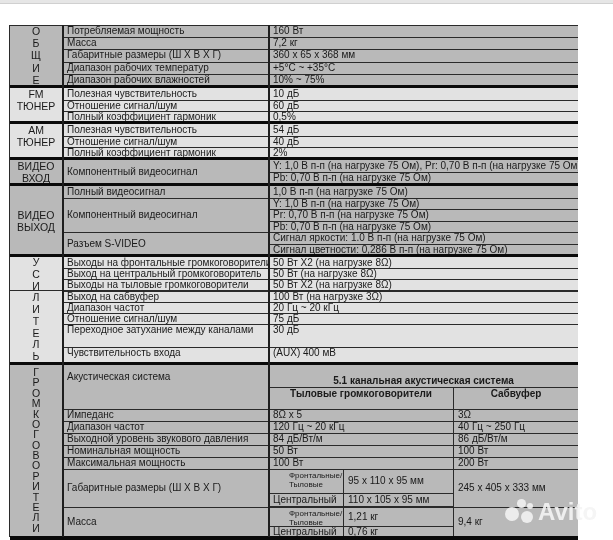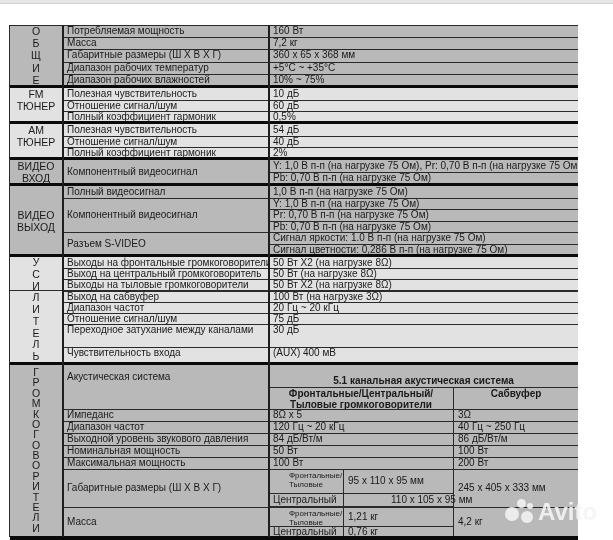--- a/index.html
+++ b/index.html
@@ -164,21 +164,20 @@
       <div>И</div>
       <div>Т</div>
       <div>Е</div>
       <div>Л</div>
       <div>И</div>
     </div>
     <div class="cell" style="left: 63px; top: 365px; width: 205px; height: 42px; line-height: 24px;">Акустическая система</div>
     <div class="cell bold center" style="left: 269px; top: 375px; width: 309px; height: 12px; line-height: 12px;">5.1 канальная акустическая система</div>
     <div class="hl" style="left: 268px; top: 387px; width: 310px;"></div>
     <div class="cell bold center" style="left: 269px; top: 388px; width: 184px; height: 22px;">
-      <div>Фронтальные/Центральный/</div>
       <div>Тыловые громкоговорители</div>
     </div>
     <div class="cell bold center" style="left: 454px; top: 388px; width: 124px; height: 12px;">Сабвуфер</div>
     <div class="vlt" style="left: 453px; top: 387px; height: 22px;"></div>
     <div class="hl" style="left: 62px; top: 409px; width: 516px;"></div>
     <div class="cell" style="left: 63px; top: 409px; width: 205px; height: 12px; line-height: 12px;">Импеданс</div>
     <div class="cell" style="left: 269px; top: 409px; width: 184px; height: 12px; line-height: 12px;">8Ω x 5</div>
     <div class="cell" style="left: 454px; top: 409px; width: 124px; height: 12px; line-height: 12px;">3Ω</div>
     <div class="hl" style="left: 62px; top: 421px; width: 516px;"></div>
     <div class="cell" style="left: 63px; top: 421px; width: 205px; height: 12px; line-height: 12px;">Диапазон частот</div>
@@ -199,35 +198,35 @@
     <div class="vlt" style="left: 453px; top: 409px; height: 128px;"></div>
     <div class="hl" style="left: 62px; top: 469px; width: 516px;"></div>
     <div class="cell" style="left: 63px; top: 469px; width: 205px; height: 38px; line-height: 38px;">Габаритные размеры (Ш Х В Х Г)</div>
     <div class="cell small" style="left: 269px; top: 471px; width: 74px; height: 22px;">
       <div>Фронтальные/</div>
       <div>Тыловые</div>
     </div>
     <div class="cell" style="left: 344px; top: 469px; width: 109px; height: 24px; line-height: 24px;">95 x 110 x 95 мм</div>
     <div class="hl" style="left: 268px; top: 493px; width: 185px;"></div>
     <div class="cell" style="left: 269px; top: 493px; width: 74px; height: 13px; line-height: 13px;">Центральный</div>
-    <div class="cell" style="left: 344px; top: 493px; width: 109px; height: 21px; line-height: 13px; margin-left: 43px;">110 x 105 x 95 мм</div>
+    <div class="cell" style="left: 344px; top: 493px; width: 109px; height: 21px; line-height: 13px;">110 x 105 x 95 мм</div>
     <div class="cell" style="left: 454px; top: 469px; width: 124px; height: 38px; line-height: 38px;">245 x 405 x 333 мм</div>
     <div class="vlt" style="left: 343px; top: 469px; height: 37px;"></div>
     <div class="hl" style="left: 268px; top: 506px; width: 185px;"></div>
     <div class="hl" style="left: 62px; top: 507px; width: 516px;"></div>
     <div class="cell" style="left: 63px; top: 507px; width: 205px; height: 30px; line-height: 30px;">Масса</div>
     <div class="cell small" style="left: 269px; top: 509px; width: 74px; height: 18px;">
       <div>Фронтальные/</div>
       <div>Тыловые</div>
     </div>
     <div class="cell" style="left: 344px; top: 507px; width: 109px; height: 19px; line-height: 19px;">1,21 кг</div>
     <div class="hl" style="left: 268px; top: 526px; width: 185px;"></div>
     <div class="cell" style="left: 269px; top: 526px; width: 74px; height: 12px; line-height: 12px;">Центральный</div>
     <div class="cell" style="left: 344px; top: 526px; width: 109px; height: 12px; line-height: 12px;">0,76 кг</div>
-    <div class="cell" style="left: 454px; top: 507px; width: 124px; height: 30px; line-height: 30px;">4,2 кг</div>
+    <div class="cell" style="left: 454px; top: 507px; width: 124px; height: 30px; line-height: 30px;">9,4 кг</div>
     <div class="vlt" style="left: 343px; top: 507px; height: 30px;"></div>
     <div class="abs" style="left: 10px; top: 536px; width: 568px; height: 4px; background: rgb(10, 10, 10);"></div>
     <div class="vl" style="left: 62px; top: 25px; height: 512px;"></div>
     <div class="vl" style="left: 268px; top: 25px; height: 340px;"></div>
     <div class="vl" style="left: 268px; top: 365px; height: 172px;"></div>
     <div class="vlt" style="left: 9px; top: 25px; height: 512px;"></div>
   </div>
 
 <div class="watermark">
   <div class="dots">

